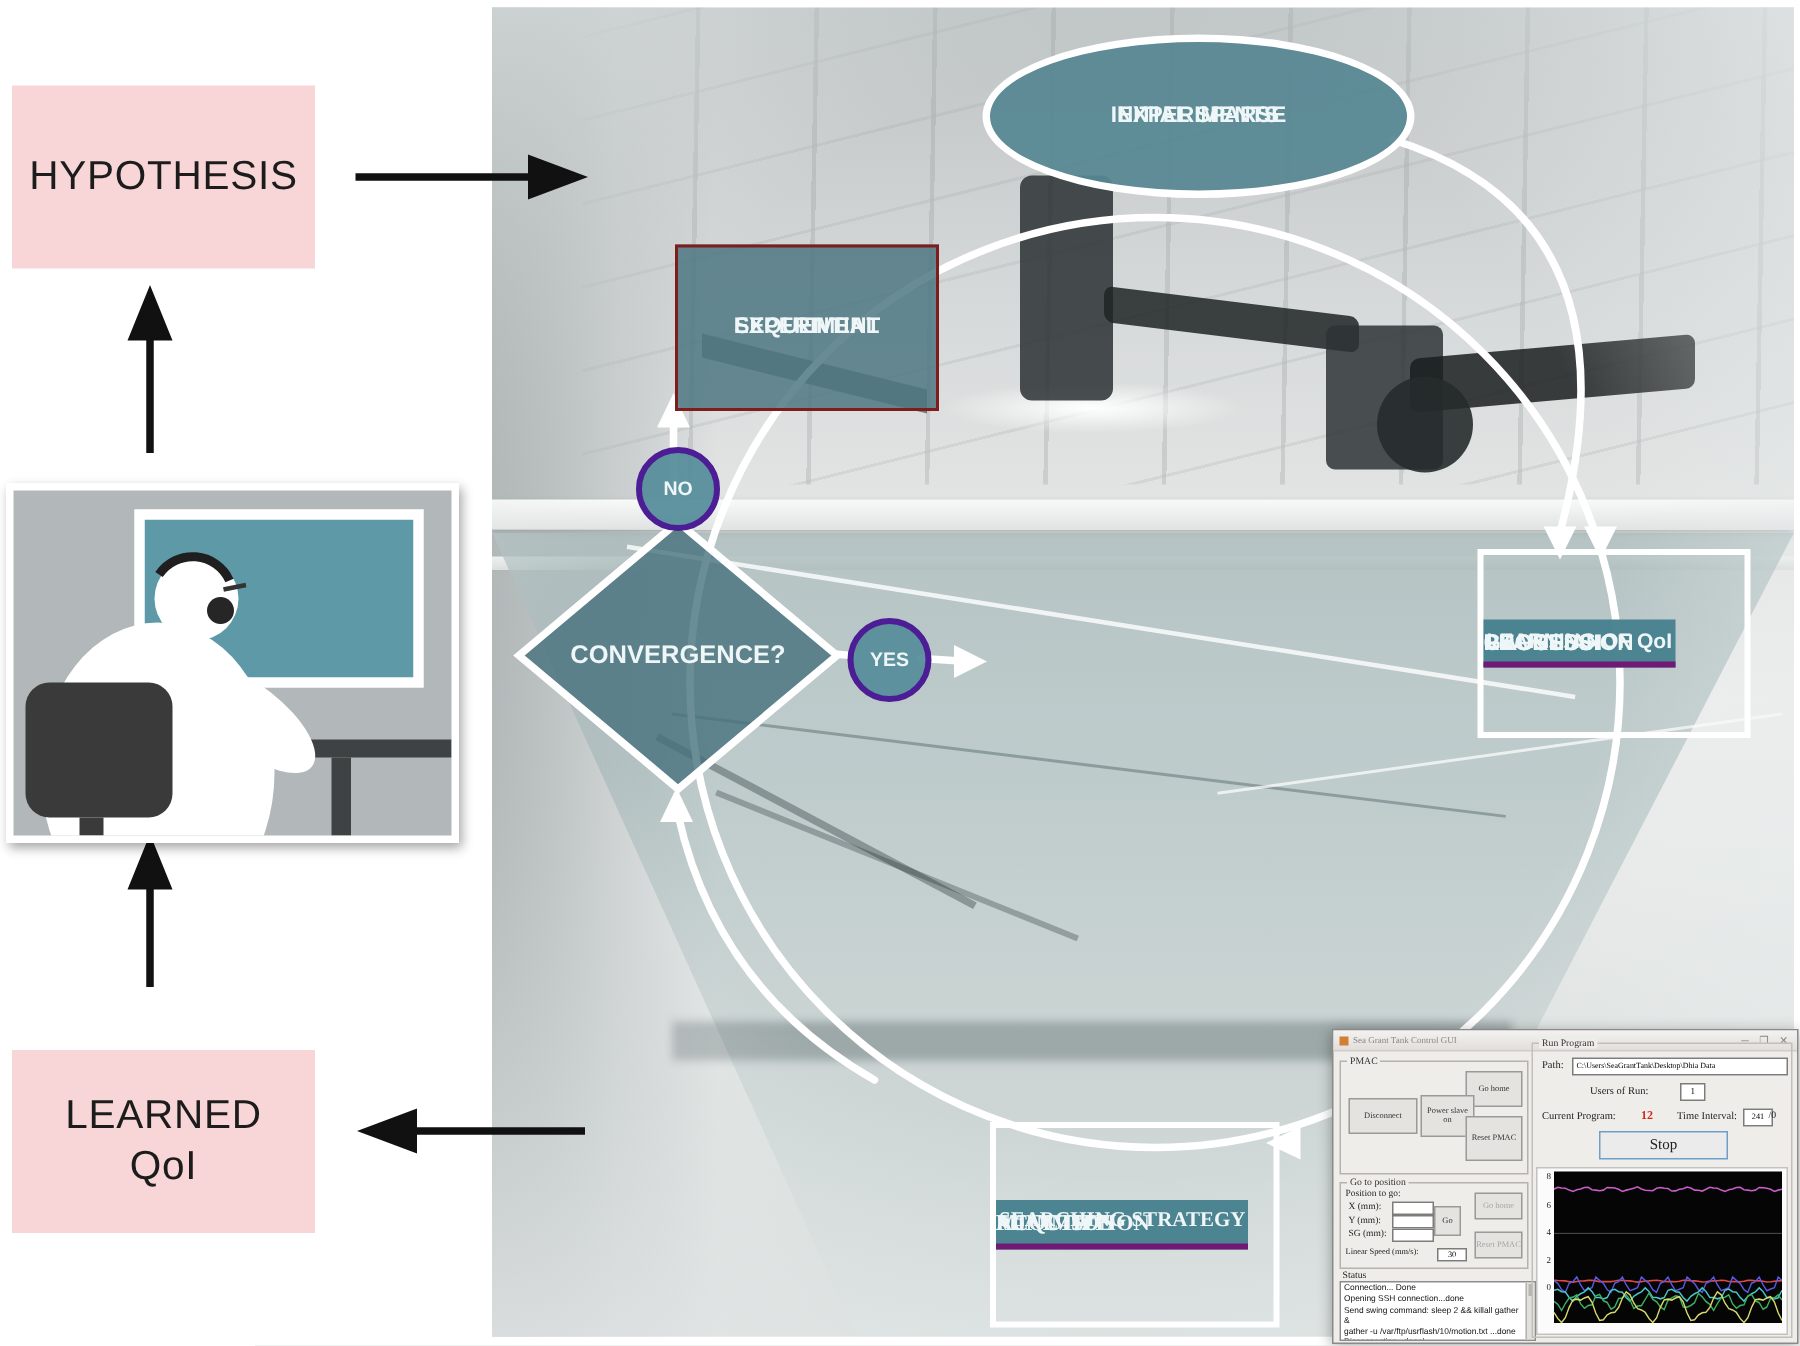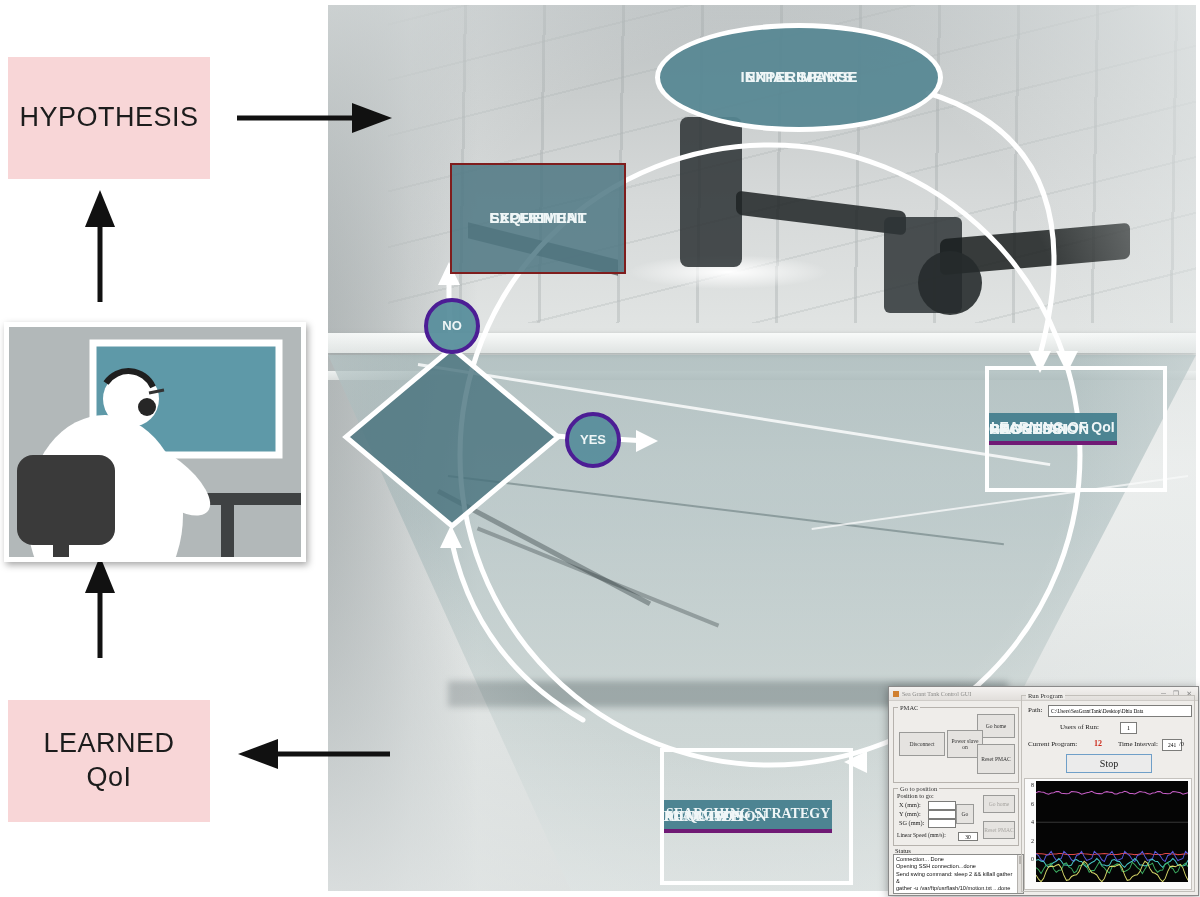--- a/index.html
+++ b/index.html
@@ -118,20 +118,23 @@
       <polygon points="516,757 539,746 539,768"></polygon>
       <polygon points="123,520 112,543 134,543"></polygon>
       <polygon points="121,257 110,280 132,280"></polygon>
       <polygon points="330,436 308,425 308,447"></polygon>
     </g>
   </svg>
 
   <svg class="abs" style="left:14px;top:339px;" width="220" height="186" viewBox="0 0 220 186">
     <polygon points="110,4 216,93 110,182 4,93" fill="rgba(70,112,124,.8)" stroke="#fff" stroke-width="5"></polygon>
   </svg>
+  <div class="node" style="left:14px;top:339px;width:220px;height:186px;font-size:17px;">
+    <span>CONVERGENCE?</span>
+  </div>
 
   <div class="node ellipse" style="left:327px;top:18px;width:278px;height:99px;font-size:15px;">
     <span>INITIAL SPARSE</span>
     <span>EXPERIMENTS</span>
   </div>
 
   <div class="node rectnode" style="left:122px;top:158px;width:172px;height:107px;font-size:15px;">
     <span>SEQUENTIAL</span>
     <span>EXPERIMENT</span>
   </div>

